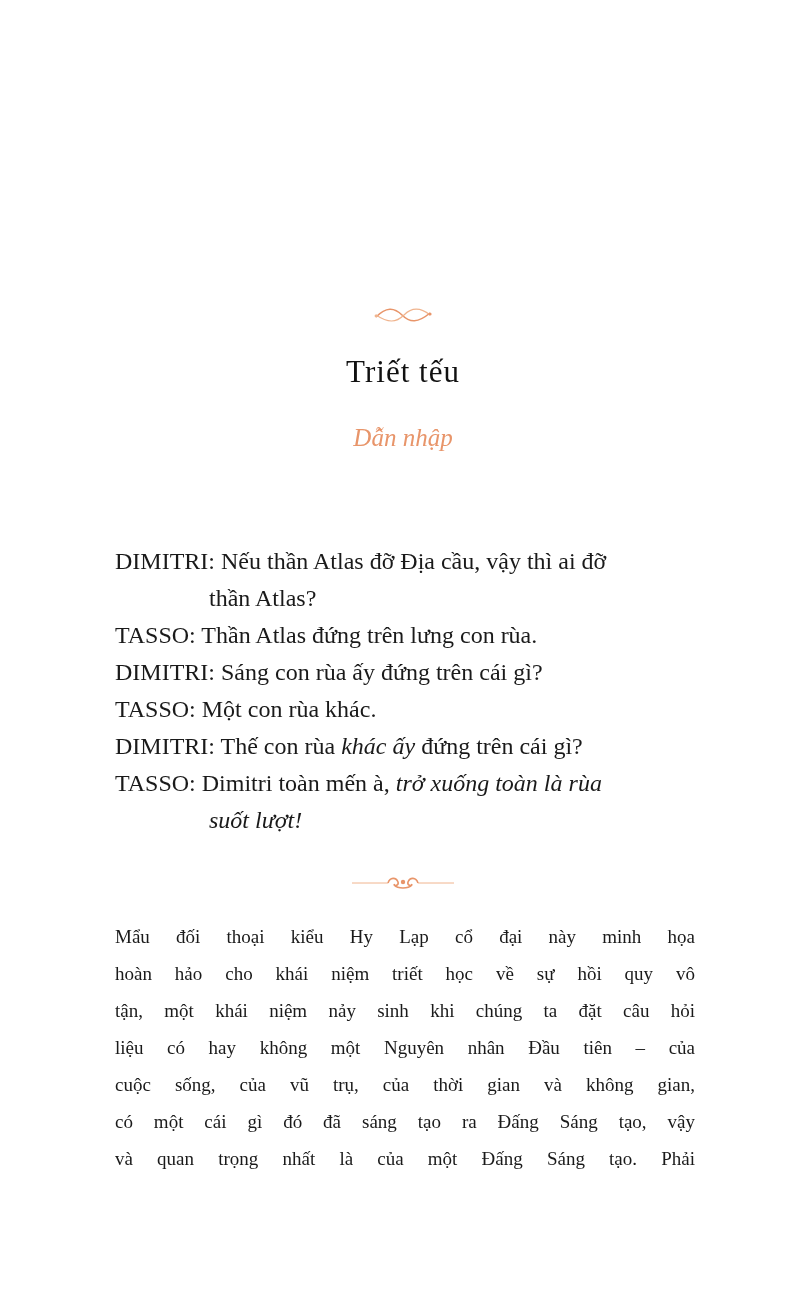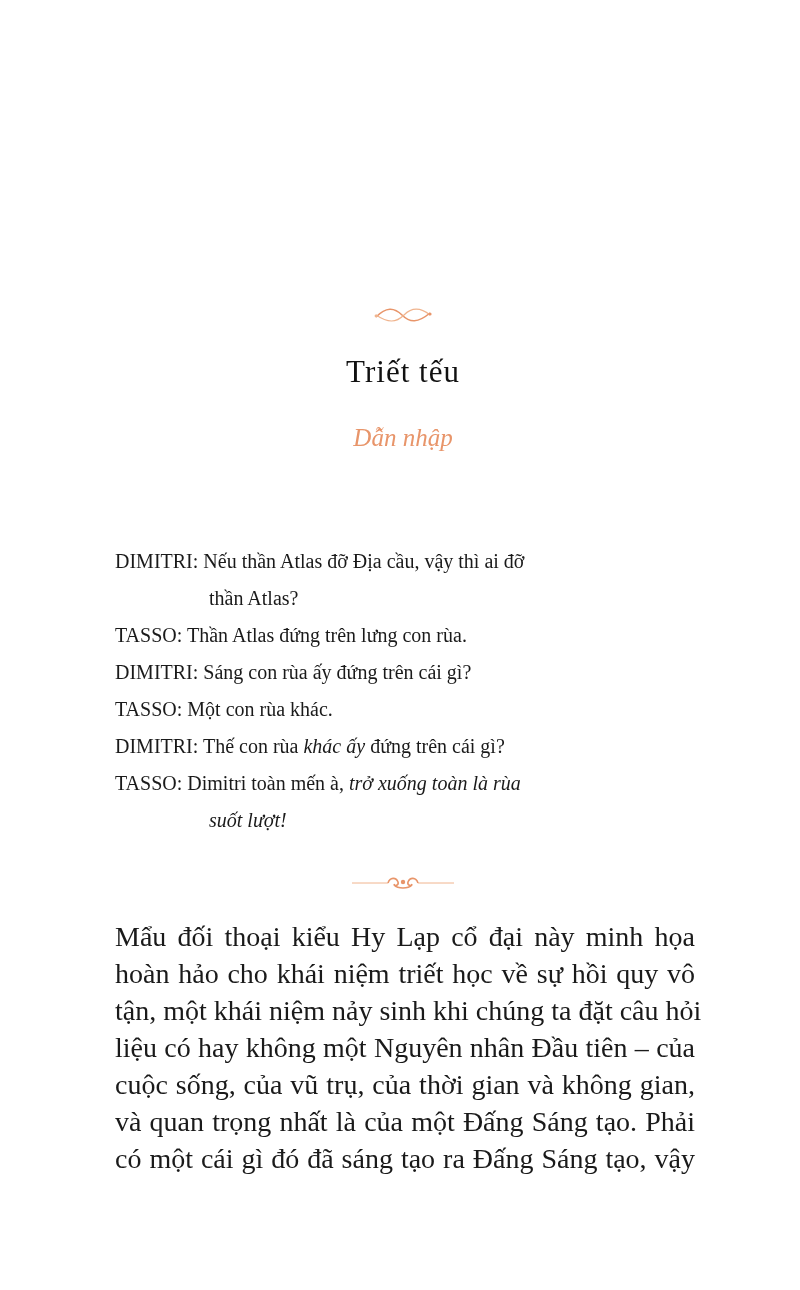--- a/index.html
+++ b/index.html
@@ -19,30 +19,30 @@
       text-align: center; font-size: 31px; letter-spacing: 1px;
       color: #111;
     }
     .subtitle {
       position: absolute; left: 0; width: 806px; top: 424px;
       text-align: center; font-size: 25px; font-style: italic;
       color: #e8956a;
     }
     .dialogue {
       position: absolute; left: 115px; top: 543px; width: 585px;
-      font-size: 20px; line-height: 37px;
+      font-size: 24px; line-height: 37px;
     }
     .line { position: relative; white-space: nowrap; }
     .line .cont { padding-left: 94px; display: block; }
     .ornament-mid {
       position: absolute; left: 350px; top: 873px; width: 106px; height: 20px;
     }
     .para {
       position: absolute; left: 115px; top: 918px; width: 580px;
-      font-size: 28px; line-height: 37px;
+      font-size: 19px; line-height: 37px;
     }
     .para .pl { display: block; text-align: justify; text-align-last: justify; white-space: nowrap; }
     i { }
   </style>
 </head>
 <body>
 
 <svg class="ornament-top" viewBox="0 0 62 24">
   <path d="M4 14 C14 4, 22 4, 30 12 S46 20, 58 10" fill="none" stroke="#e8956a" stroke-width="1.6"></path>
   <path d="M4 12 C16 20, 24 20, 32 12 S48 4, 58 12" fill="none" stroke="#f0b48e" stroke-width="1.2"></path>
@@ -84,15 +84,15 @@
   <path d="M44 12 C48 16, 58 16, 62 12" fill="none" stroke="#e8956a" stroke-width="1.6"></path>
   <circle cx="53" cy="9" r="2.2" fill="#e8956a"></circle>
 </svg>
 
 <div class="para">
   <span class="pl">Mẩu đối thoại kiểu Hy Lạp cổ đại này minh họa</span>
   <span class="pl">hoàn hảo cho khái niệm triết học về sự hồi quy vô</span>
   <span class="pl">tận, một khái niệm nảy sinh khi chúng ta đặt câu hỏi</span>
   <span class="pl">liệu có hay không một Nguyên nhân Đầu tiên – của</span>
   <span class="pl">cuộc sống, của vũ trụ, của thời gian và không gian,</span>
+  <span class="pl">có một cái gì đó đã sáng tạo ra Đấng Sáng tạo, vậy</span>
   <span class="pl">và quan trọng nhất là của một Đấng Sáng tạo. Phải</span>
-  <span class="pl">có một cái gì đó đã sáng tạo ra Đấng Sáng tạo, vậy</span>
 </div>
 
 </body></html>

